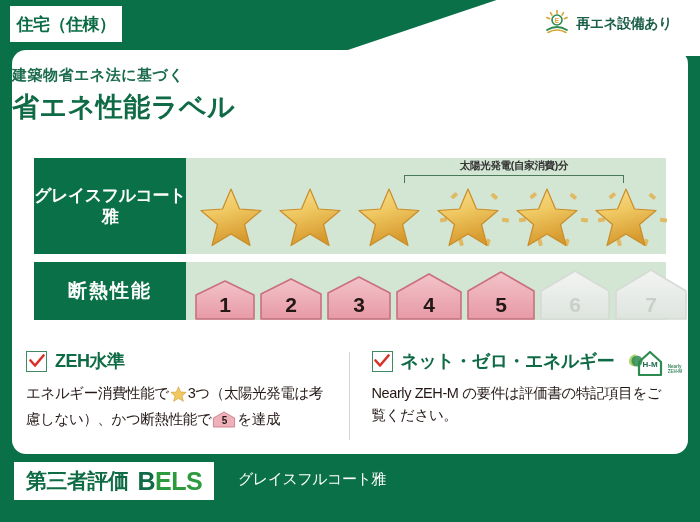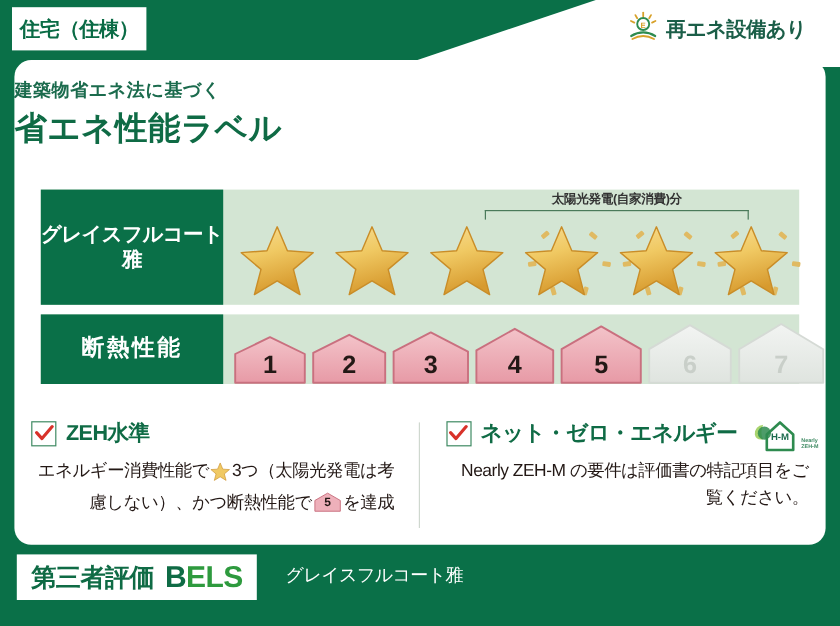--- a/index.html
+++ b/index.html
@@ -42,21 +42,21 @@
     letter-spacing: -0.5px;
   }
   .renew-chip {
     position: absolute; right: 16px; top: 6px;
     height: 36px; padding: 0 12px 0 8px;
     background: #ffffff;
     display: flex; align-items: center; gap: 6px;
     z-index: 3;
   }
   .renew-chip .rtext {
-    font-size: 17px; font-weight: bold; color: #1b5e48;
+    font-size: 14px; font-weight: bold; color: #1b5e48;
     letter-spacing: -0.5px;
   }
 
   
   .panel {
     position: absolute; left: 12px; top: 50px;
     width: 676px; height: 404px;
     background: #ffffff;
     border-radius: 14px;
     z-index: 4;
@@ -162,21 +162,20 @@
     flex: 0 0 21px;
   }
   .zeh-title {
     font-size: 18px; font-weight: bold; color: #0f6b45;
     letter-spacing: -0.5px; white-space: nowrap;
   }
   .zeh-body {
     margin-top: 6px;
     font-size: 14.5px; color: #231815; line-height: 1.55;
     letter-spacing: -0.4px;
-    text-align: right;
   }
   .inline-icon {
     display: inline-block; vertical-align: -4px;
     margin: 0 1px;
   }
   .zehm-logo {
     position: absolute; right: 6px; top: 2px;
     display: flex; align-items: flex-end; gap: 2px;
   }
   .zehm-sub {

